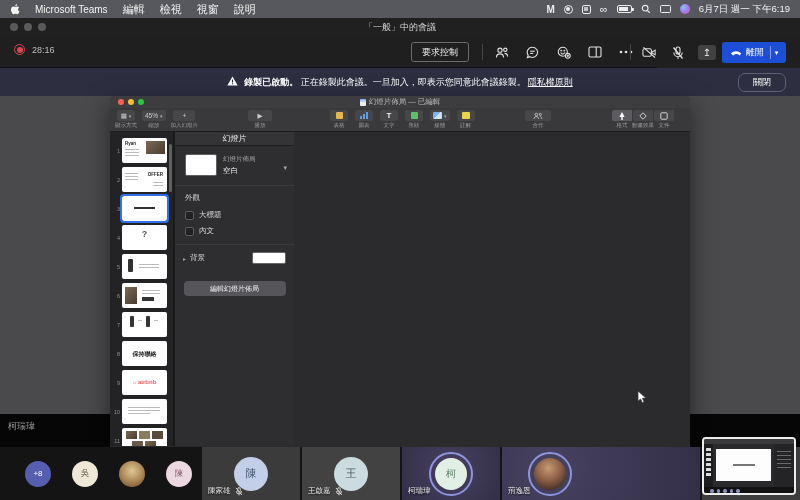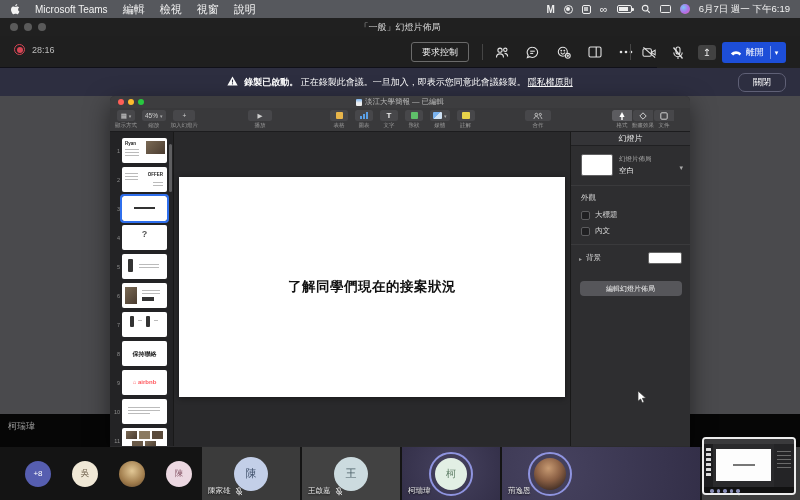--- a/index.html
+++ b/index.html
@@ -228,21 +228,21 @@
       <span class="mb-clock">6月7日 週一 下午6:19</span>
     </div>
   </div>
 
   <div class="t-titlebar">
     <div class="traffic">
       <span class="tl"></span>
       <span class="tl"></span>
       <span class="tl"></span>
     </div>
-    <div class="t-title">「一般」幻燈片佈局</div>
+    <div class="t-title">「一般」中的會議</div>
   </div>
 
   <div class="t-toolbar">
     <div class="rec-wrap">
       <span class="rec-dot"></span>
       <span class="rec-time">28:16</span>
     </div>
     <div class="req-btn">要求控制</div>
     <div class="tb-sep" style="left:482px;"></div>
     <div class="tb-icons">
@@ -333,21 +333,21 @@
 
     <div class="keynote">
       <div class="kn-titlebar">
         <div class="kn-tl">
           <i style="background:#ff5f57;"></i>
           <i style="background:#febc2e;"></i>
           <i style="background:#28c840;"></i>
         </div>
         <div class="kn-title">
           <span class="kn-doc-ic"></span>
-          <span>淡江大學簡報 — 已編輯</span>
+          <span>幻燈片佈局 — 已編輯</span>
         </div>
       </div>
 
       <div class="kn-toolbar">
         <div class="kn-grp" style="left:5px;">
           <div class="kn-btn">
             <div class="kn-box">▦ <span class="chev">▾</span></div>
             <div class="kn-lbl">顯示方式</div>
           </div>
           <div class="kn-btn">
@@ -558,25 +558,20 @@
     <div class="kn-thumb">
                 <div class="th-photo" style="left:4px;top:3px;width:11px;height:8px;"></div>
       <div class="th-photo" style="left:17px;top:3px;width:11px;height:8px;background:#8a7a60;"></div>
       <div class="th-photo" style="left:30px;top:3px;width:11px;height:8px;background:#5a4a3a;"></div>
       <div class="th-photo" style="left:10px;top:13px;width:11px;height:8px;background:#6a5a48;"></div>
       <div class="th-photo" style="left:23px;top:13px;width:11px;height:8px;"></div>
               </div>
             </div>
           </div>
 
-        <div class="kn-canvas">
-          <div class="kn-slide">
-            <div class="kn-slide-text">了解同學們現在的接案狀況</div>
-          </div>
-        </div>
 
         <div class="kn-inspector">
           <div class="insp-header">幻燈片</div>
           <div class="insp-layout">
             <div class="insp-thumb"></div>
             <div class="insp-lt">
               <span class="insp-cap">幻燈片佈局</span>
               <span class="insp-val">空白</span>
             </div>
             <span class="insp-chev">▾</span>

